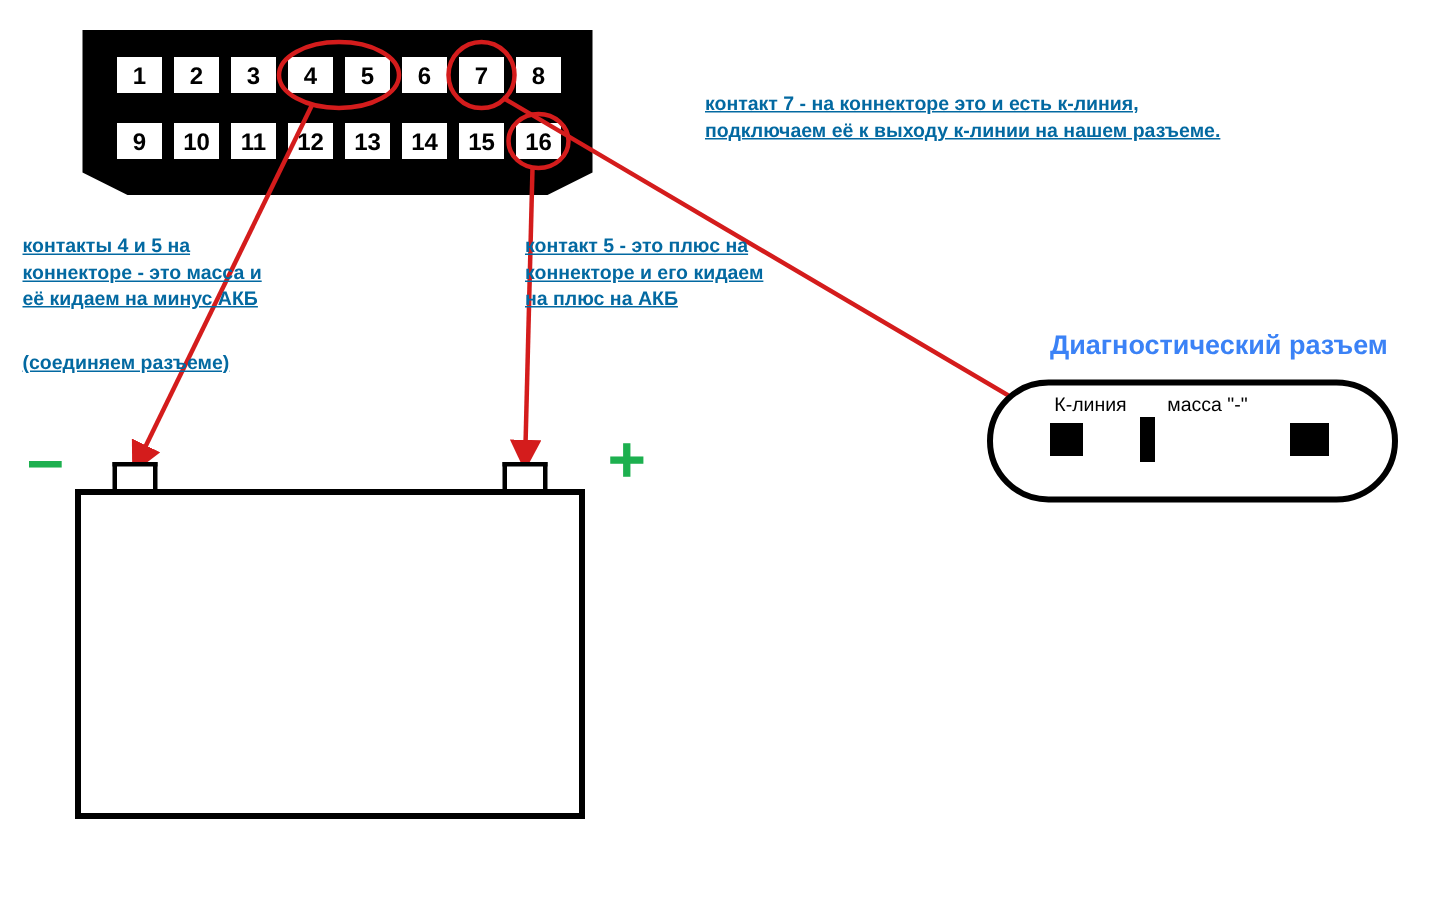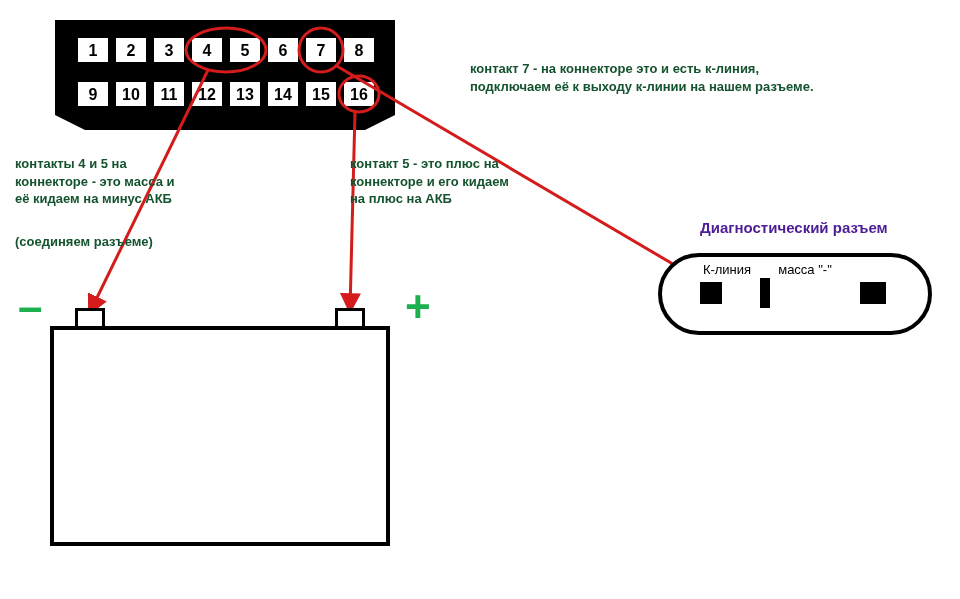--- a/index.html
+++ b/index.html
@@ -11,22 +11,22 @@
     background: #fff;
     font-family: Arial, Helvetica, sans-serif;
     overflow: hidden;
   }
   .caption {
     position: absolute;
     font-size: 13px;
     font-weight: bold;
     line-height: 1.35;
   }
-  .blue { color: #14532d; }
-  .black { color: #4c1d95; font-size: 15px; }
+  .blue { color: #0369a1; text-decoration: underline; }
+  .black { color: #3b82f6; font-size: 18px; }
   .minus, .plus {
     position: absolute;
     font-size: 44px;
     font-weight: bold;
     color: #1db04f;
   }
   .battery {
     position: absolute;
     border: 4px solid #000;
     background: #fff;

